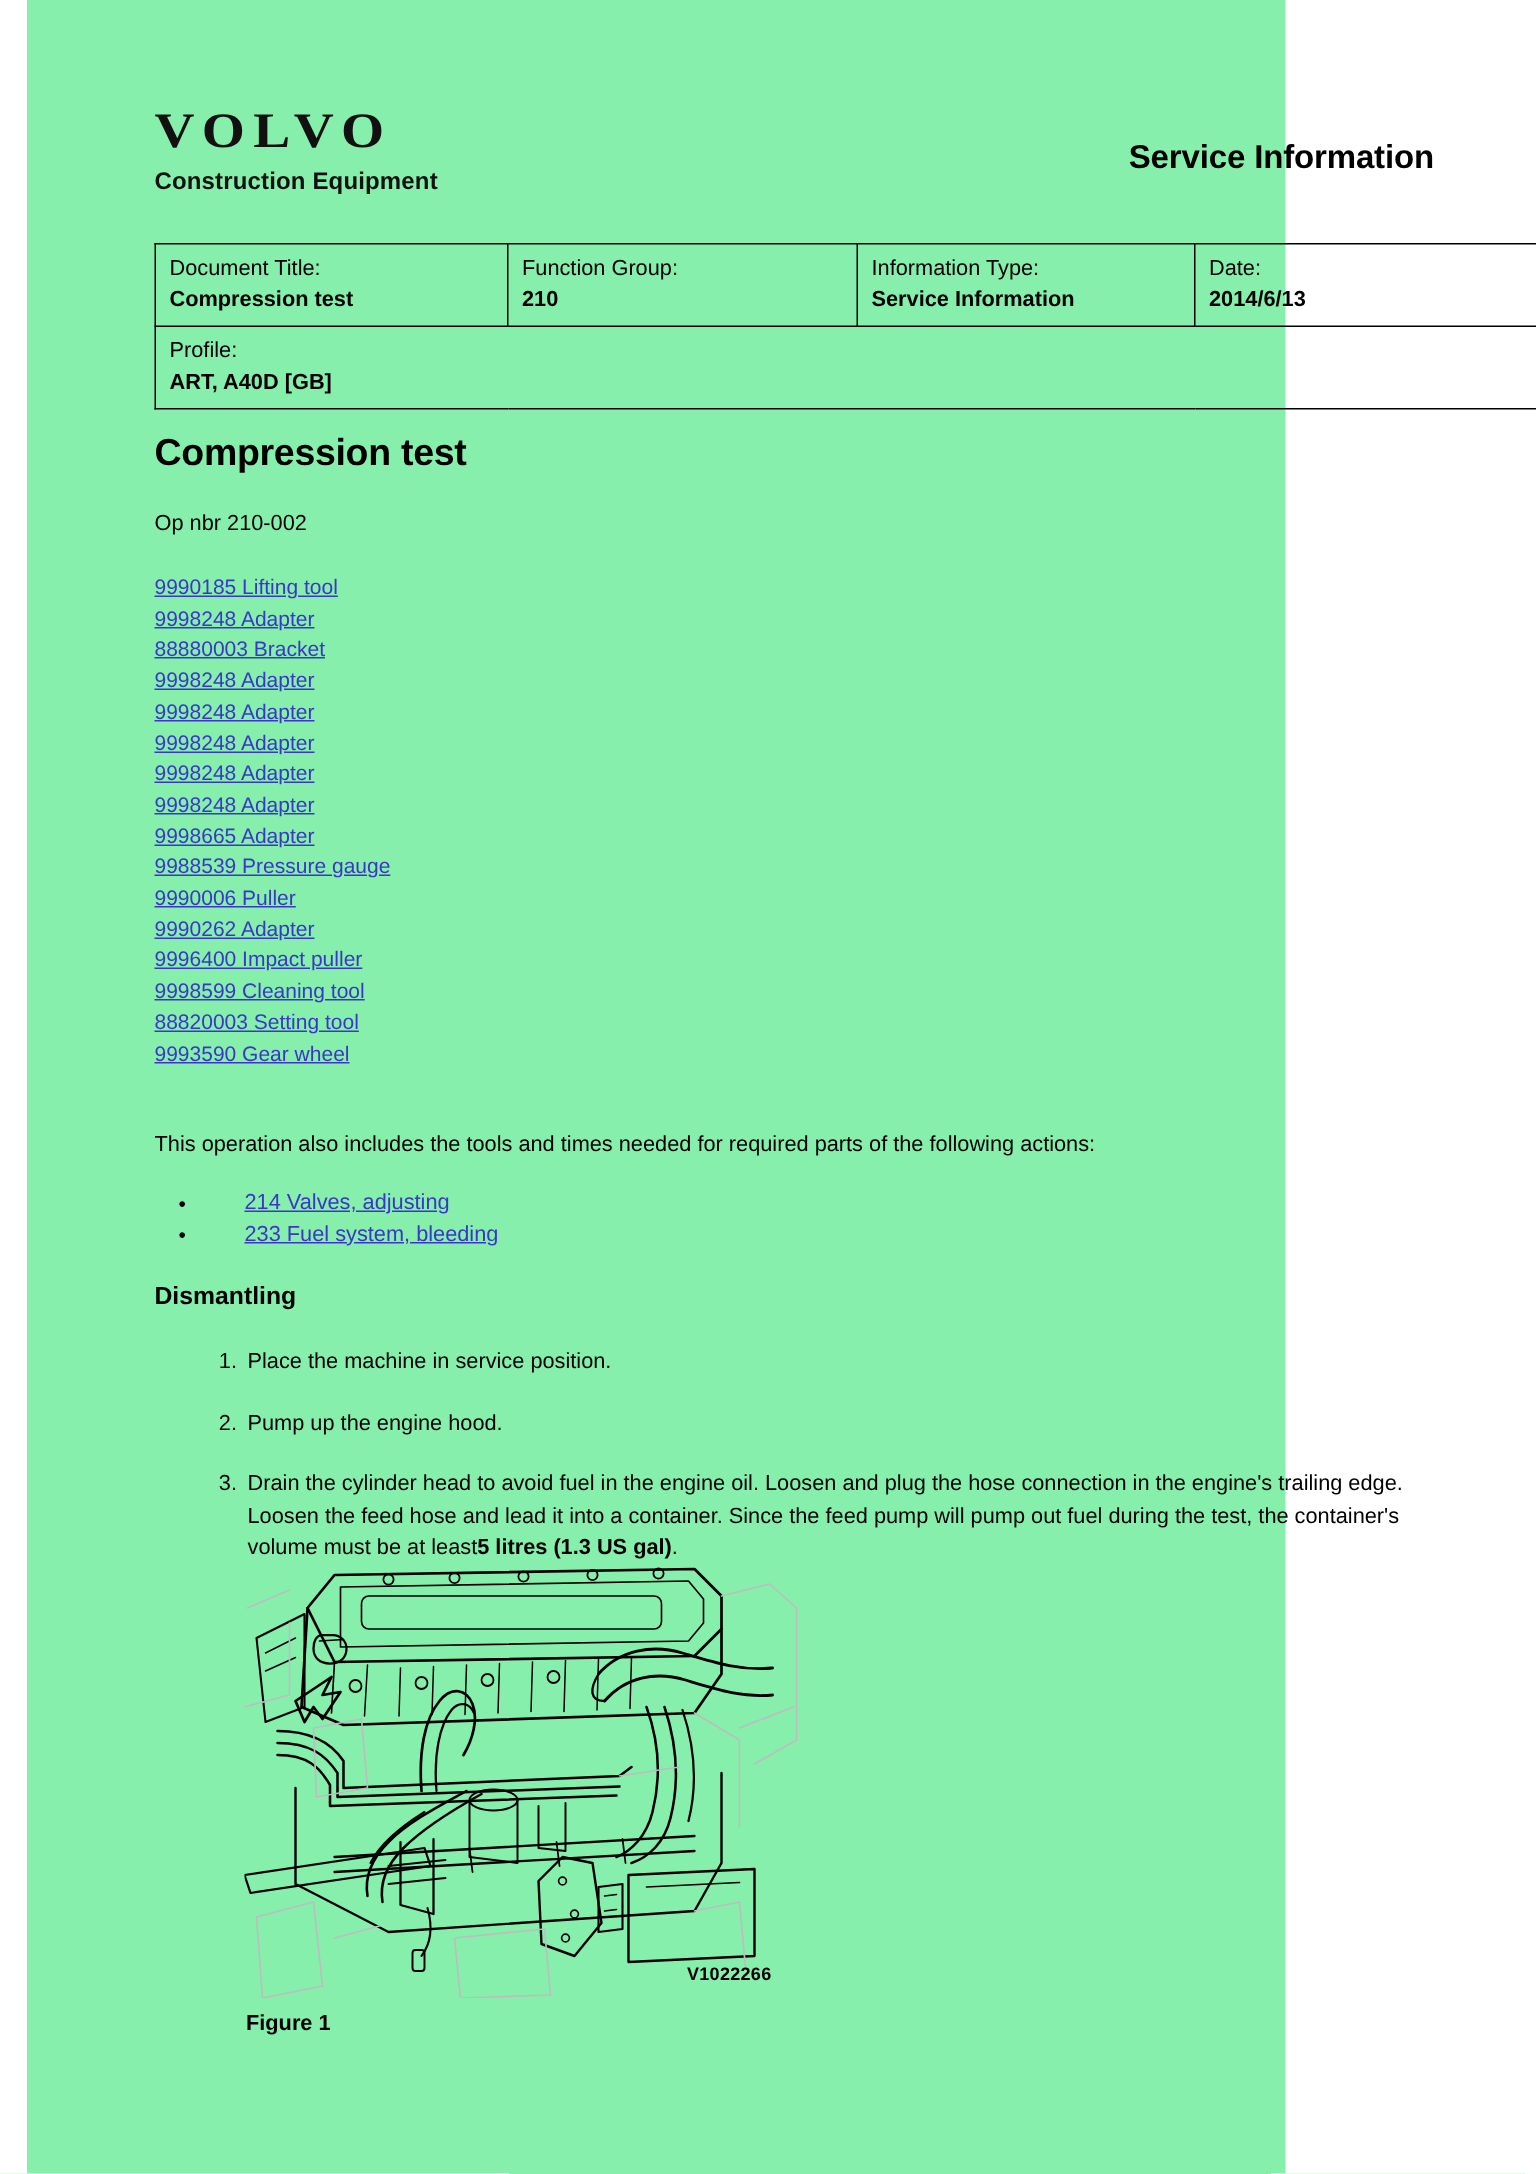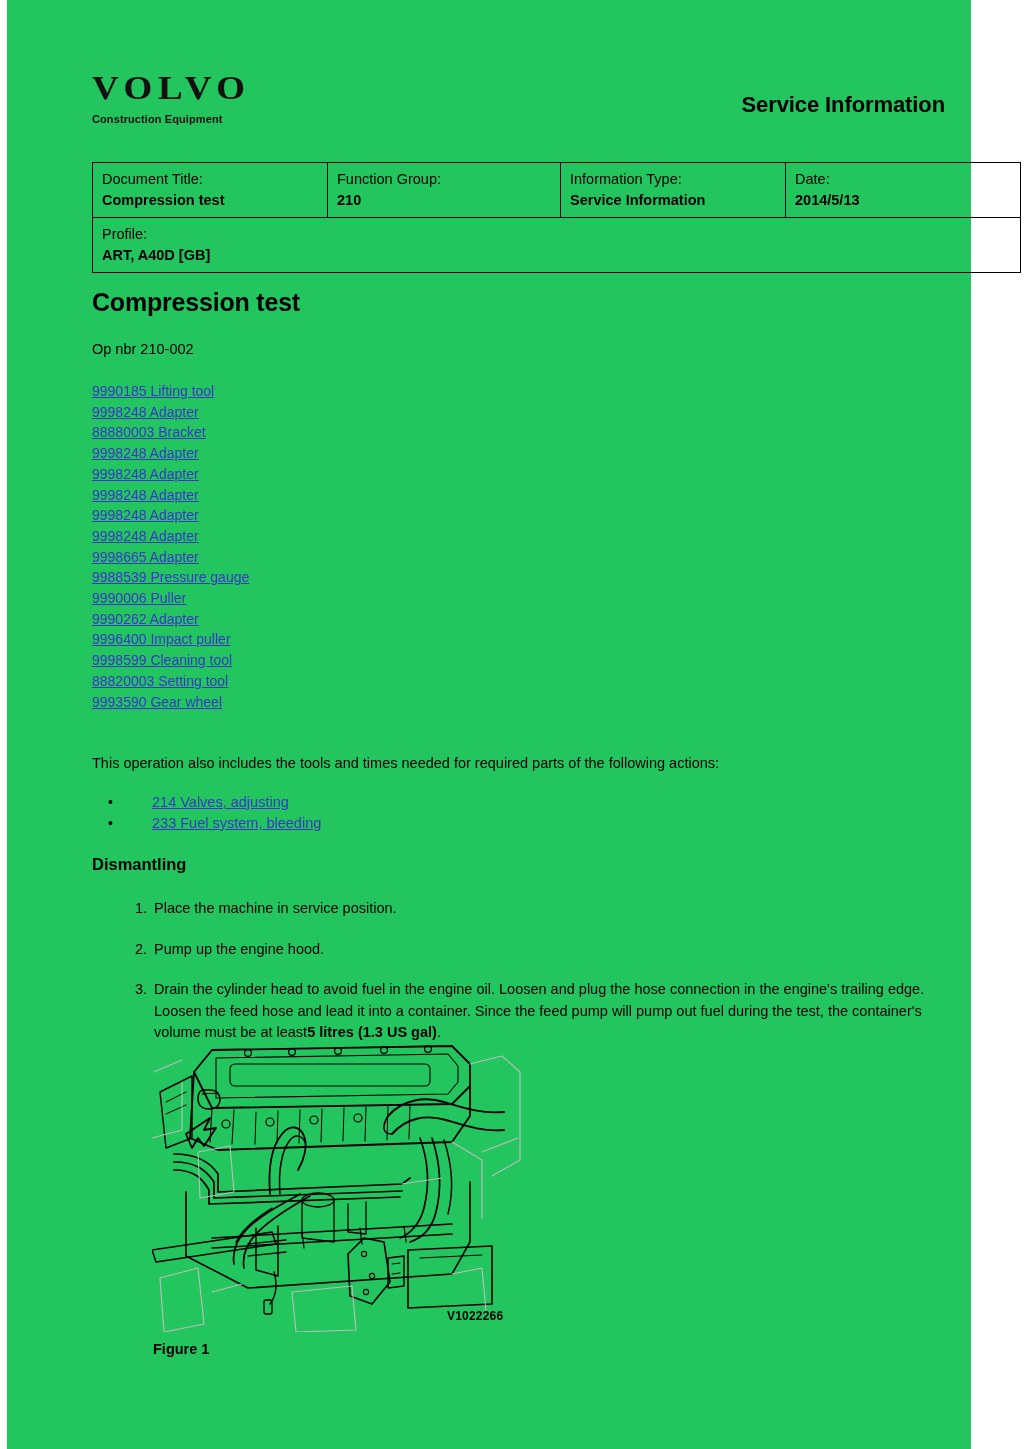--- a/index.html
+++ b/index.html
@@ -10,24 +10,24 @@
   body {
     width: 1024px;
     height: 1449px;
     font-family: "Liberation Sans", sans-serif;
     color: #000000;
     position: relative;
     overflow: hidden;
   }
   .page {
     position: absolute;
-    left: 7px; top: 0;
-    width: 964px;
+    left: 18px; top: 0;
+    width: 839px;
     height: 1449px;
-    background: #22c55e;
+    background: #86efac;
   }
 
   
   .header {
     position: absolute;
     left: 85px;
     top: 72px;
     width: 853px;
     height: 70px;
   }
@@ -43,21 +43,21 @@
     font-size: 33px;
     letter-spacing: 5px;
     line-height: 1;
     color: #111111;
     font-stretch: expanded;
     transform: scaleX(1.12);
     transform-origin: left center;
   }
   .volvo-sub {
     margin-top: 8px;
-    font-size: 11px;
+    font-size: 16px;
     font-weight: bold;
     letter-spacing: 0.1px;
     color: #111111;
   }
   .service-info-title {
     position: absolute;
     right: 0;
     top: 20px;
     font-size: 22px;
     font-weight: bold;
@@ -250,21 +250,21 @@
       <td class="col-func">
         <span class="cell-label">Function Group:</span>
         <span class="cell-value">210</span>
       </td>
       <td class="col-info">
         <span class="cell-label">Information Type:</span>
         <span class="cell-value">Service Information</span>
       </td>
       <td class="col-date">
         <span class="cell-label">Date:</span>
-        <span class="cell-value">2014/5/13</span>
+        <span class="cell-value">2014/6/13</span>
       </td>
     </tr>
     <tr>
       <td colspan="4">
         <span class="cell-label">Profile:</span>
         <span class="cell-value">ART, A40D [GB]</span>
       </td>
     </tr>
   </tbody>
     </table>

